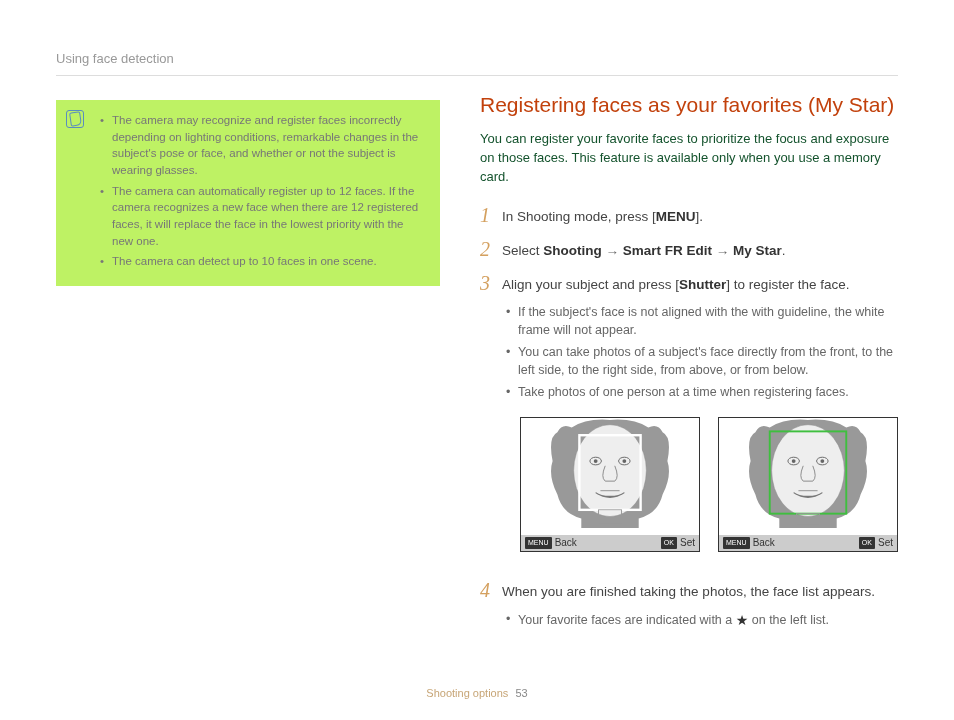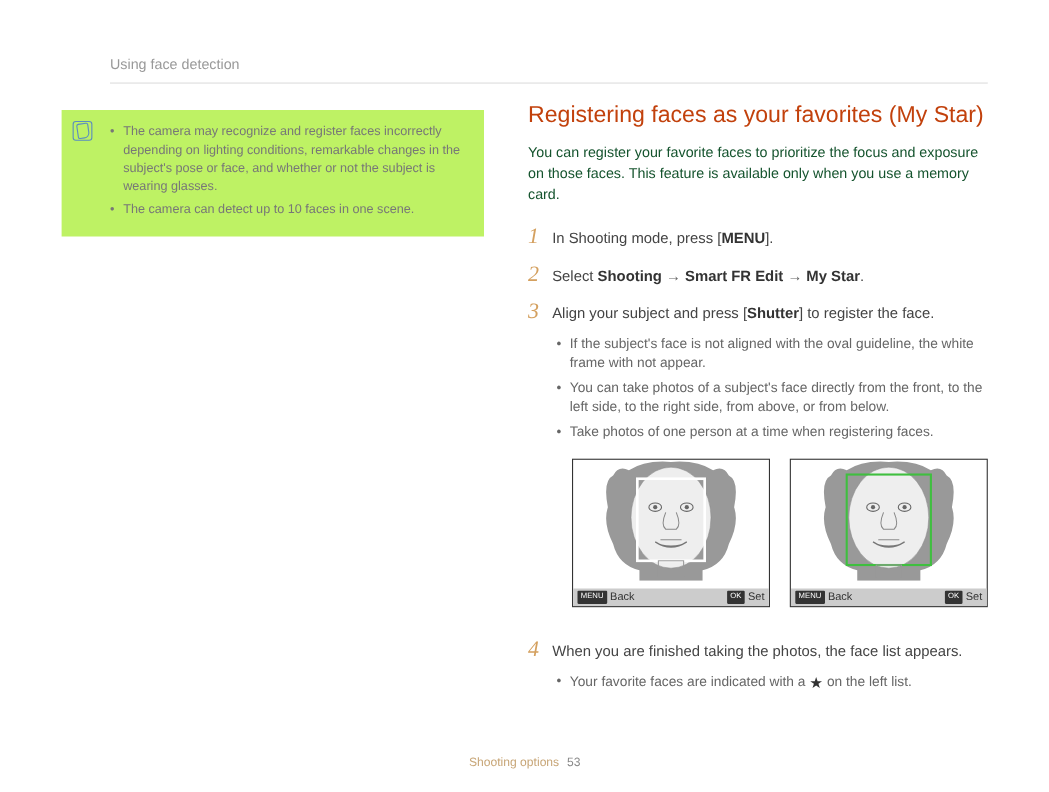--- a/index.html
+++ b/index.html
@@ -22,21 +22,20 @@
   .header {
     position: absolute;
     top: 50px;
     left: 56px;
     right: 56px;
     font-size: 13px;
     color: #999;
     border-bottom: 1px solid #ddd;
     padding-bottom: 6px;
     font-weight: 300;
-    margin-left: 44px;
   }
   .left-col {
     width: 400px;
     padding-top: 50px;
   }
   .right-col {
     flex: 1;
     padding-top: 40px;
   }
   .note-box {
@@ -185,20 +184,21 @@
   <span>Using face detection</span>
 </div>
 
 <div class="page">
 
   <div class="left-col">
     <div class="note-box">
       <div class="note-icon"></div>
       <ul>
         <li>The camera may recognize and register faces incorrectly depending on lighting conditions, remarkable changes in the subject's pose or face, and whether or not the subject is wearing glasses.</li>
+        <li>The camera can automatically register up to 12 faces. If the camera recognizes a new face when there are 12 registered faces, it will replace the face in the lowest priority with the new one.</li>
         <li>The camera can detect up to 10 faces in one scene.</li>
       </ul>
     </div>
   </div>
 
   <div class="right-col">
     <h2 class="section-title">Registering faces as your favorites (My Star)</h2>
     <p class="intro">You can register your favorite faces to prioritize the focus and exposure on those faces. This feature is available only when you use a memory card.</p>
 
     <div class="steps">
@@ -221,21 +221,21 @@
         </div>
       </div>
 
       <div class="step">
         <div class="step-num">3</div>
         <div class="step-body">
           <span class="step-text">
             <span>Align your subject and press [</span><span class="bold">Shutter</span><span>] to register the face.</span>
           </span>
           <ul class="sub-list">
-            <li>If the subject's face is not aligned with the oval guideline, the white frame with not appear.</li>
+            <li>If the subject's face is not aligned with the with guideline, the white frame will not appear.</li>
             <li>You can take photos of a subject's face directly from the front, to the left side, to the right side, from above, or from below.</li>
             <li>Take photos of one person at a time when registering faces.</li>
           </ul>
 
           <div class="screens">
             <div class="screen">
               <svg viewBox="0 0 180 115">
                 <path d="M50 10 Q40 5 35 15 Q25 20 30 45 Q25 60 35 80 Q40 100 60 105 L60 115 L120 115 L120 105 Q140 100 145 80 Q155 60 150 45 Q155 20 145 15 Q140 5 130 10 Q115 0 90 2 Q65 0 50 10 Z" fill="#999"></path>
                 <ellipse cx="90" cy="55" rx="38" ry="48" fill="#eee" stroke="#888" stroke-width="0.5"></ellipse>
                 <ellipse cx="75" cy="45" rx="6" ry="4" fill="none" stroke="#666" stroke-width="1"></ellipse>

